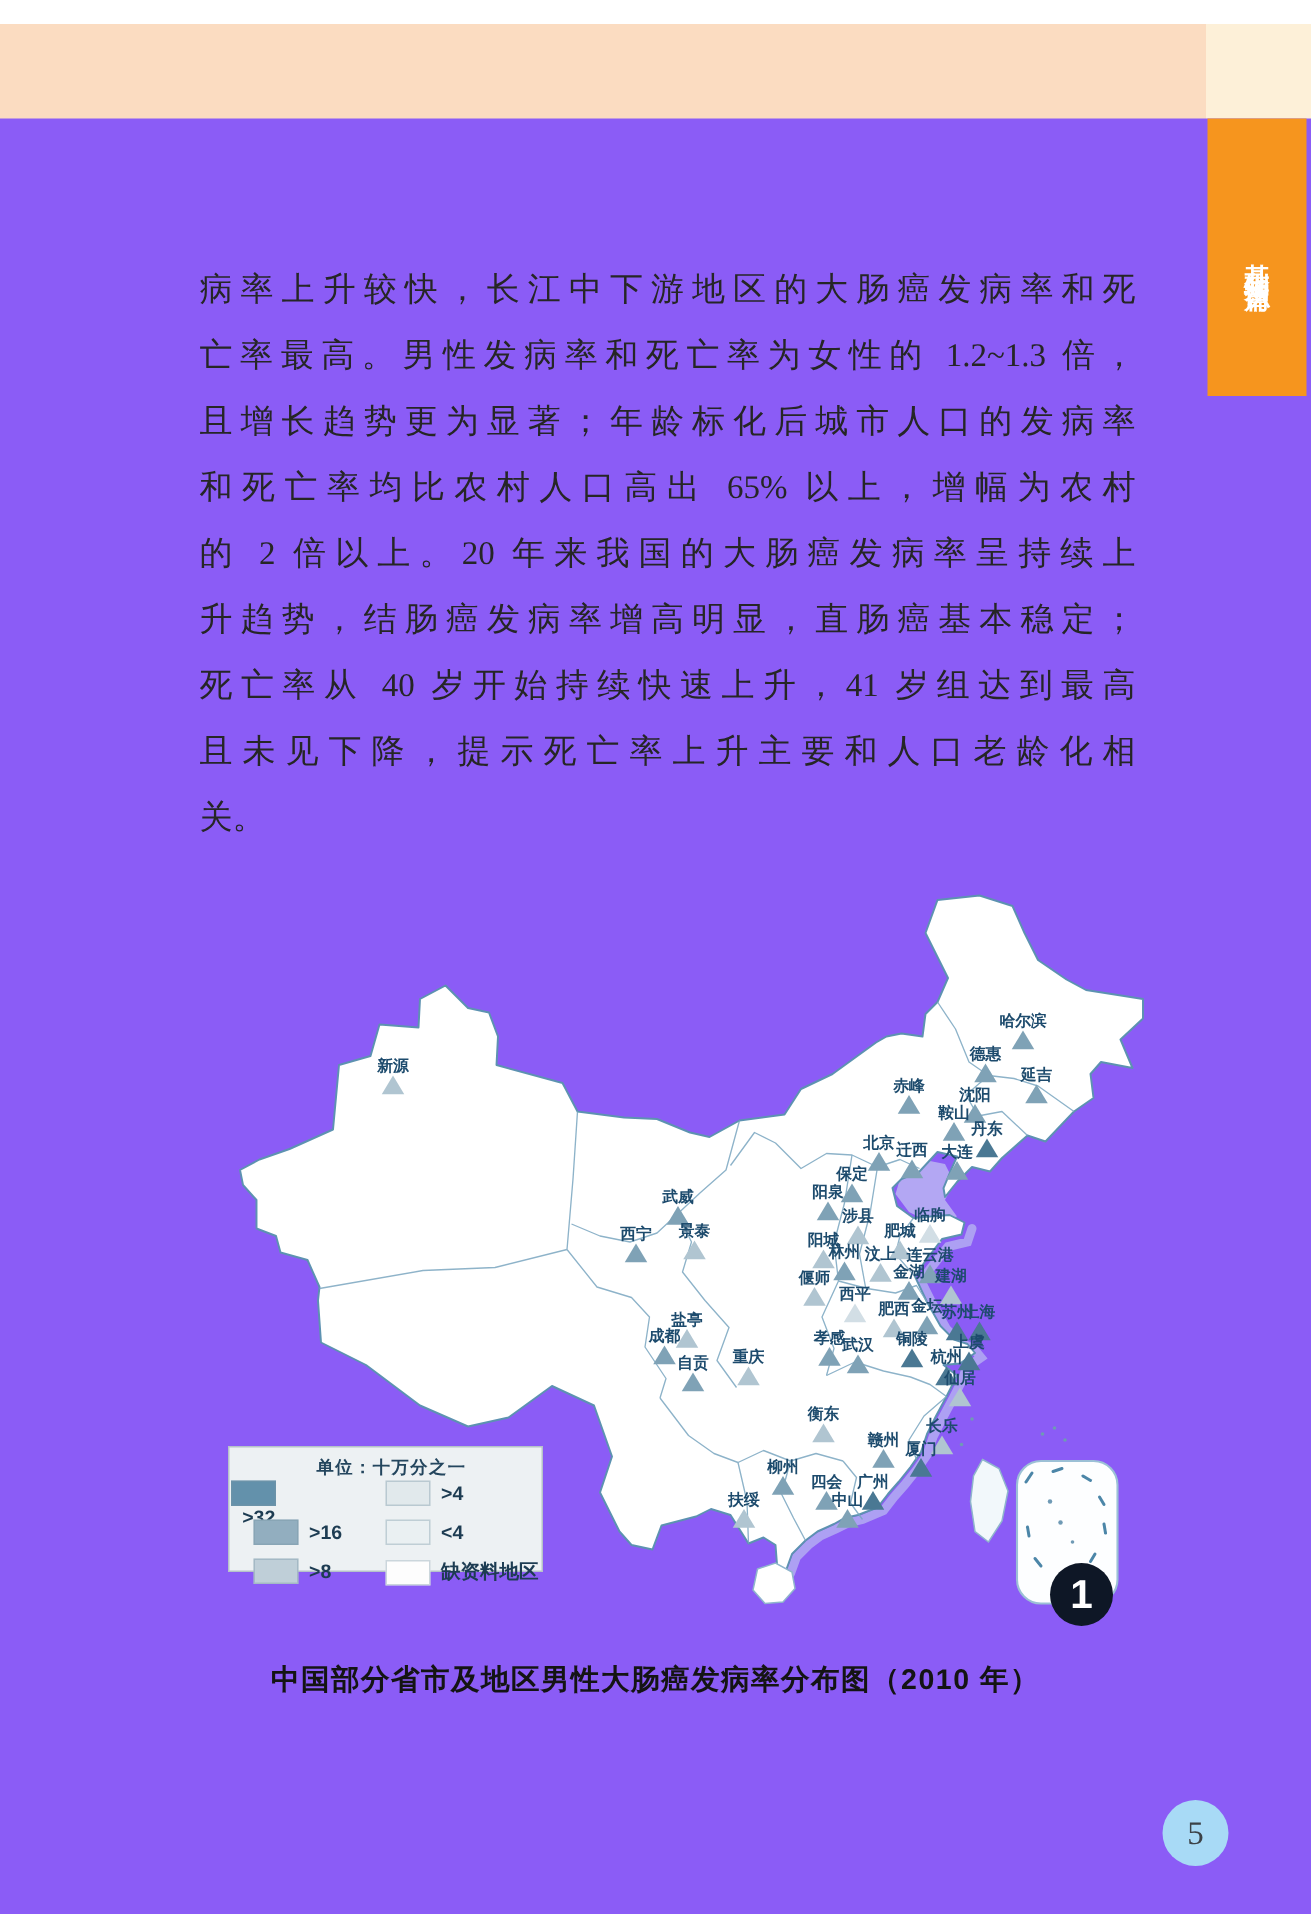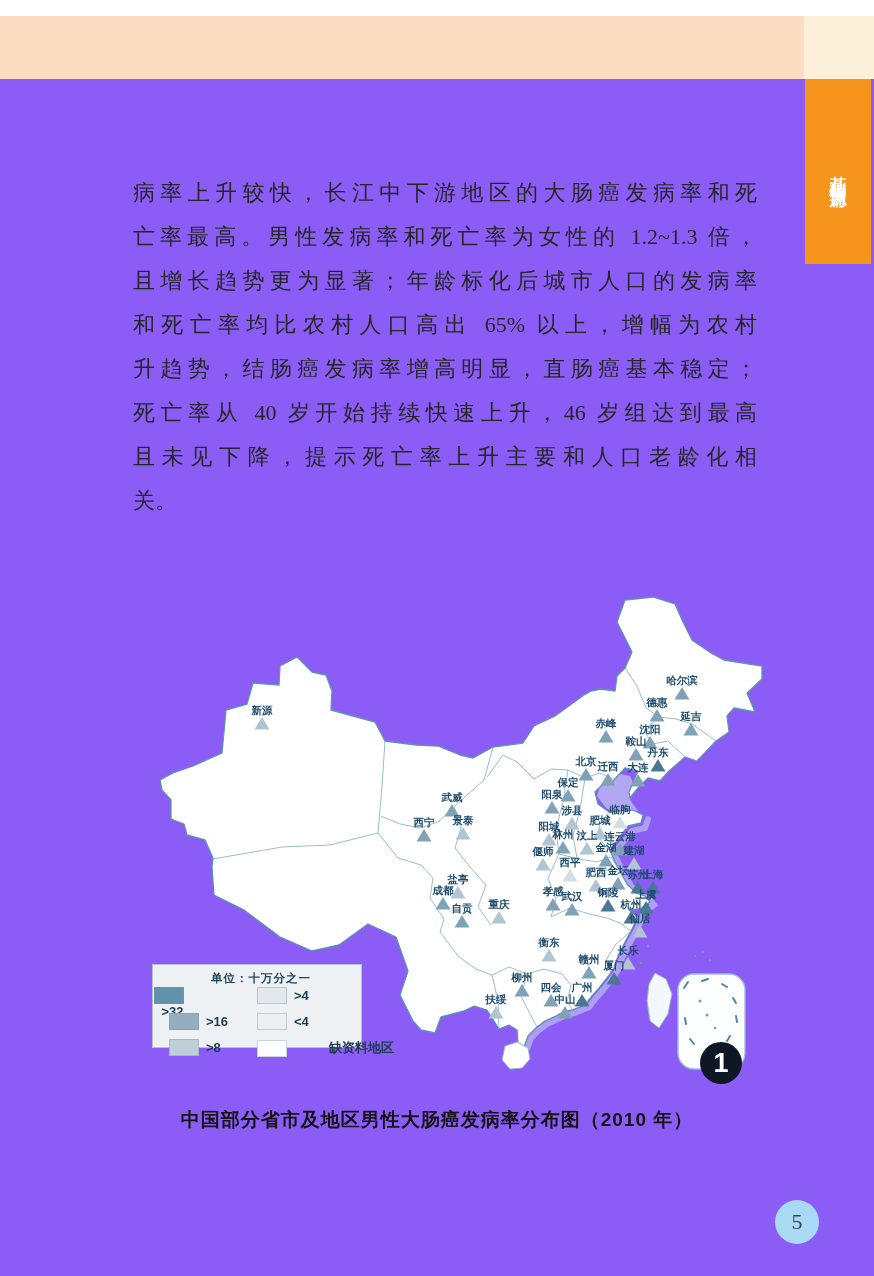--- a/index.html
+++ b/index.html
@@ -49,22 +49,23 @@
   <div class="topbar-right"></div>
   <div class="side-tab">
     <span class="vtext">基础知识篇</span>
   </div>
 
   <div class="body-text" id="bodyText">
       <div class="bline">病率上升较快，长江中下游地区的大肠癌发病率和死</div>
       <div class="bline">亡率最高。男性发病率和死亡率为女性的 1.2~1.3 倍，</div>
       <div class="bline">且增长趋势更为显著；年龄标化后城市人口的发病率</div>
       <div class="bline">和死亡率均比农村人口高出 65% 以上，增幅为农村</div>
+      <div class="bline">的 2 倍以上。20 年来我国的大肠癌发病率呈持续上</div>
       <div class="bline">升趋势，结肠癌发病率增高明显，直肠癌基本稳定；</div>
-      <div class="bline">死亡率从 40 岁开始持续快速上升，46 岁组达到最高</div>
+      <div class="bline">死亡率从 40 岁开始持续快速上升，41 岁组达到最高</div>
       <div class="bline">且未见下降，提示死亡率上升主要和人口老龄化相</div>
       <div class="bline">关。</div>
     </div>
 
   <svg class="map" viewBox="0 0 874 1276">
 
     <polygon points="600,770 615,757 630,760 636,772 630,784 638,795 622,800 606,792 597,780" fill="#d6e6f0" opacity="0.55"></polygon>
     <path d="M648,803 L645,812 L632,815 L620,830 L614,838 L622,854 L631,870 L640,879 L649,883 L654,889 L644,896 L642,903 L635,917 L628,930 L622,942 L618,954 L611,964 L603,974 L596,982 L589,991 L575,997 L566,999 L558,1003 L547,1008 L539,1014 L531,1022 L527,1033" fill="none" stroke="#cfe3ef" stroke-width="6" opacity="0.5" stroke-linecap="round"></path>
 
     <path d="M160,764 L173,757 L193,750 L222,737 L226,694 L247,688 L253,667 L279,669 L280,650 L297,641 L312,656 L326,659 L332,675 L331,694 L375,706 L385,725 L416,729 L438,730 L460,739 L473,742 L493,731 L523,727 L534,710 L555,700 L584,679 L591,675 L601,673 L615,675 L617,660 L625,652 L632,636 L617,606 L625,584 L653,581 L675,588 L683,606 L692,624 L711,637 L724,644 L762,650 L762,663 L747,677 L755,696 L734,692 L727,700 L729,716 L716,725 L697,745 L685,741 L668,756 L660,765 L648,762 L638,772 L630,782 L629,776 L634,764 L638,755 L625,752 L613,765 L601,770 L595,776 L598,788 L609,796 L620,795 L633,794 L643,799 L641,807 L628,810 L616,826 L610,835 L618,852 L627,868 L636,877 L645,880 L650,886 L640,893 L629,894 L638,901 L631,915 L624,928 L618,940 L614,952 L607,962 L599,972 L592,980 L585,989 L572,994 L563,996 L556,1000 L545,1005 L537,1011 L528,1020 L524,1031 L518,1027 L517,1014 L509,1009 L499,1013 L487,994 L474,990 L464,995 L441,1001 L435,1017 L421,1014 L413,1005 L400,979 L408,955 L396,921 L368,908 L339,929 L312,935 L280,921 L244,894 L214,879 L212,851 L213,842 L205,824 L187,819 L184,808 L171,803 L171,784 L162,774 Z" fill="#ffffff" stroke="#5d92b1" stroke-width="1.3" stroke-linejoin="round"></path>
@@ -342,21 +343,21 @@
           <span class="legend-label">&gt;8</span>
         </div>
         <div class="legend-item" style="left: 104px; top: 22px;">
           <span class="legend-swatch" style="background: rgb(225, 233, 236);"></span>
           <span class="legend-label">&gt;4</span>
         </div>
         <div class="legend-item" style="left: 104px; top: 48px;">
           <span class="legend-swatch" style="background: rgb(234, 240, 242);"></span>
           <span class="legend-label">&lt;4</span>
         </div>
-        <div class="legend-item" style="left: 104px; top: 74px; gap: 35px;">
+        <div class="legend-item" style="left: 104px; top: 74px;">
           <span class="legend-swatch" style="background: rgb(253, 253, 253);"></span>
           <span class="legend-label">缺资料地区</span>
         </div>
       </div>
   </div>
 
   <div class="figure-badge">
     <span>1</span>
   </div>
 

